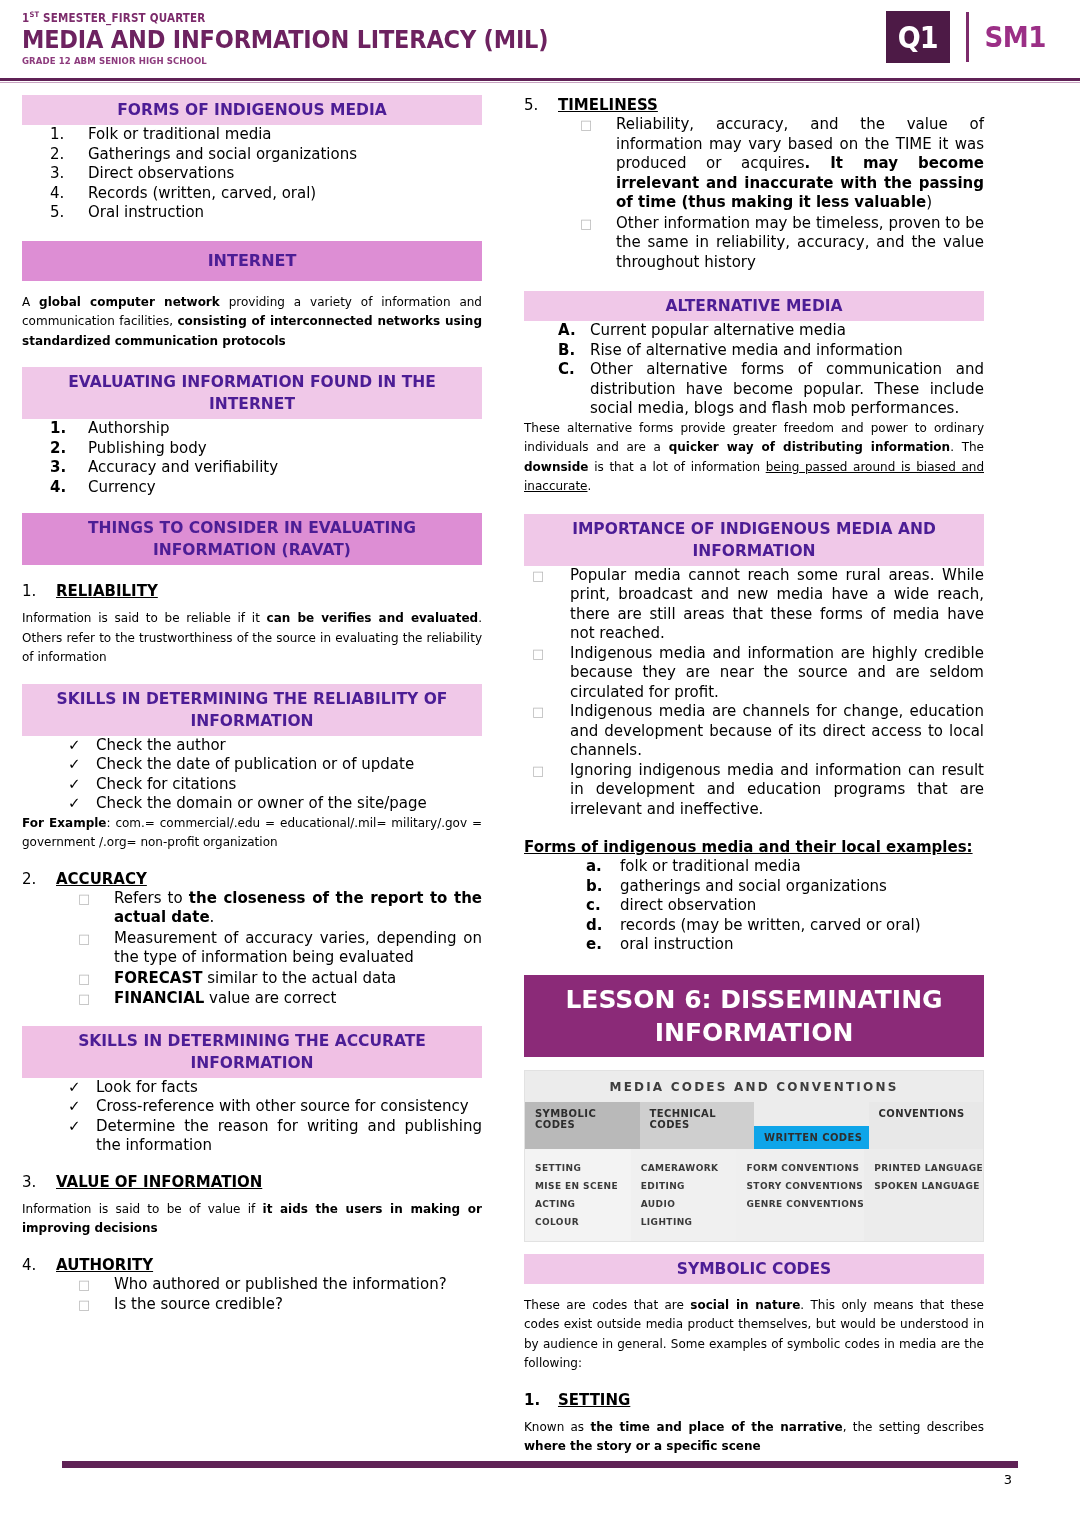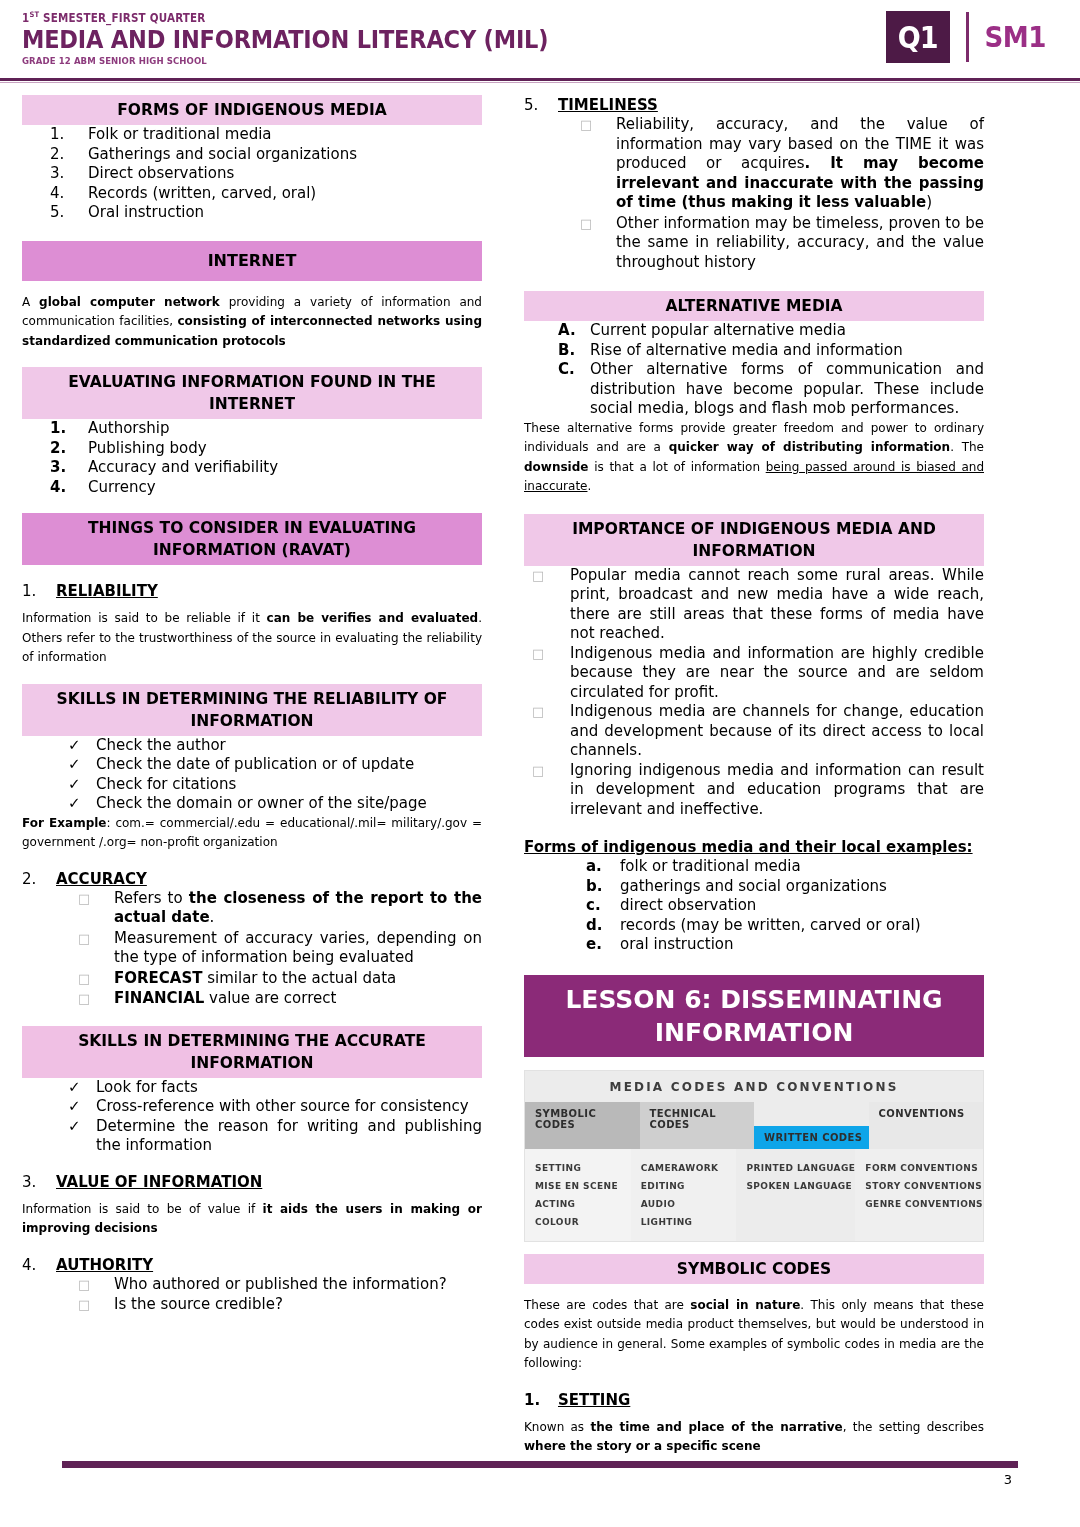--- a/index.html
+++ b/index.html
@@ -108,21 +108,21 @@
 
   
   .band {
     text-align: center;
     font-family: "DejaVu Sans", sans-serif;
     font-weight: bold;
     font-size: 15.5px;
     line-height: 22px;
     padding: 4px 6px;
     box-sizing: border-box;
-    color: #000000;
+    color: #4c1d95;
   }
   .band.light   { background: #f0c8e8; }
   .band.medium  { background: #dd8ed4; }
   .band.strong  { background: #f0c0e4; }
   .band.big {
     font-size: 16px;
     line-height: 30px;
     padding: 5px 6px;
   }
   .band.purple {
@@ -547,29 +547,29 @@
           <div class="mct-item">MISE EN SCENE</div>
           <div class="mct-item">ACTING</div>
           <div class="mct-item">COLOUR</div>
         </div>
         <div class="mct-cell c1">
           <div class="mct-item">CAMERAWORK</div>
           <div class="mct-item">EDITING</div>
           <div class="mct-item">AUDIO</div>
           <div class="mct-item">LIGHTING</div>
         </div>
-        <div class="mct-cell c2">
-          <div class="mct-item">PRINTED LANGUAGE</div>
-          <div class="mct-item">SPOKEN LANGUAGE</div>
-        </div>
         <div class="mct-cell c3">
           <div class="mct-item">FORM CONVENTIONS</div>
           <div class="mct-item">STORY CONVENTIONS</div>
           <div class="mct-item">GENRE CONVENTIONS</div>
         </div>
+        <div class="mct-cell c2">
+          <div class="mct-item">PRINTED LANGUAGE</div>
+          <div class="mct-item">SPOKEN LANGUAGE</div>
+        </div>
       </div>
     </div>
 
     <div style="height:12px"></div>
     <div class="band light">SYMBOLIC CODES</div>
 
     <p class="para"><span>These are codes that are </span><b>social in nature</b><span>. This only means that these codes exist outside media product themselves, but would be understood in by audience in general.   Some examples of symbolic codes in media are the following:</span></p>
 
     <div class="numhead">
         <span class="idx b">1.</span>

